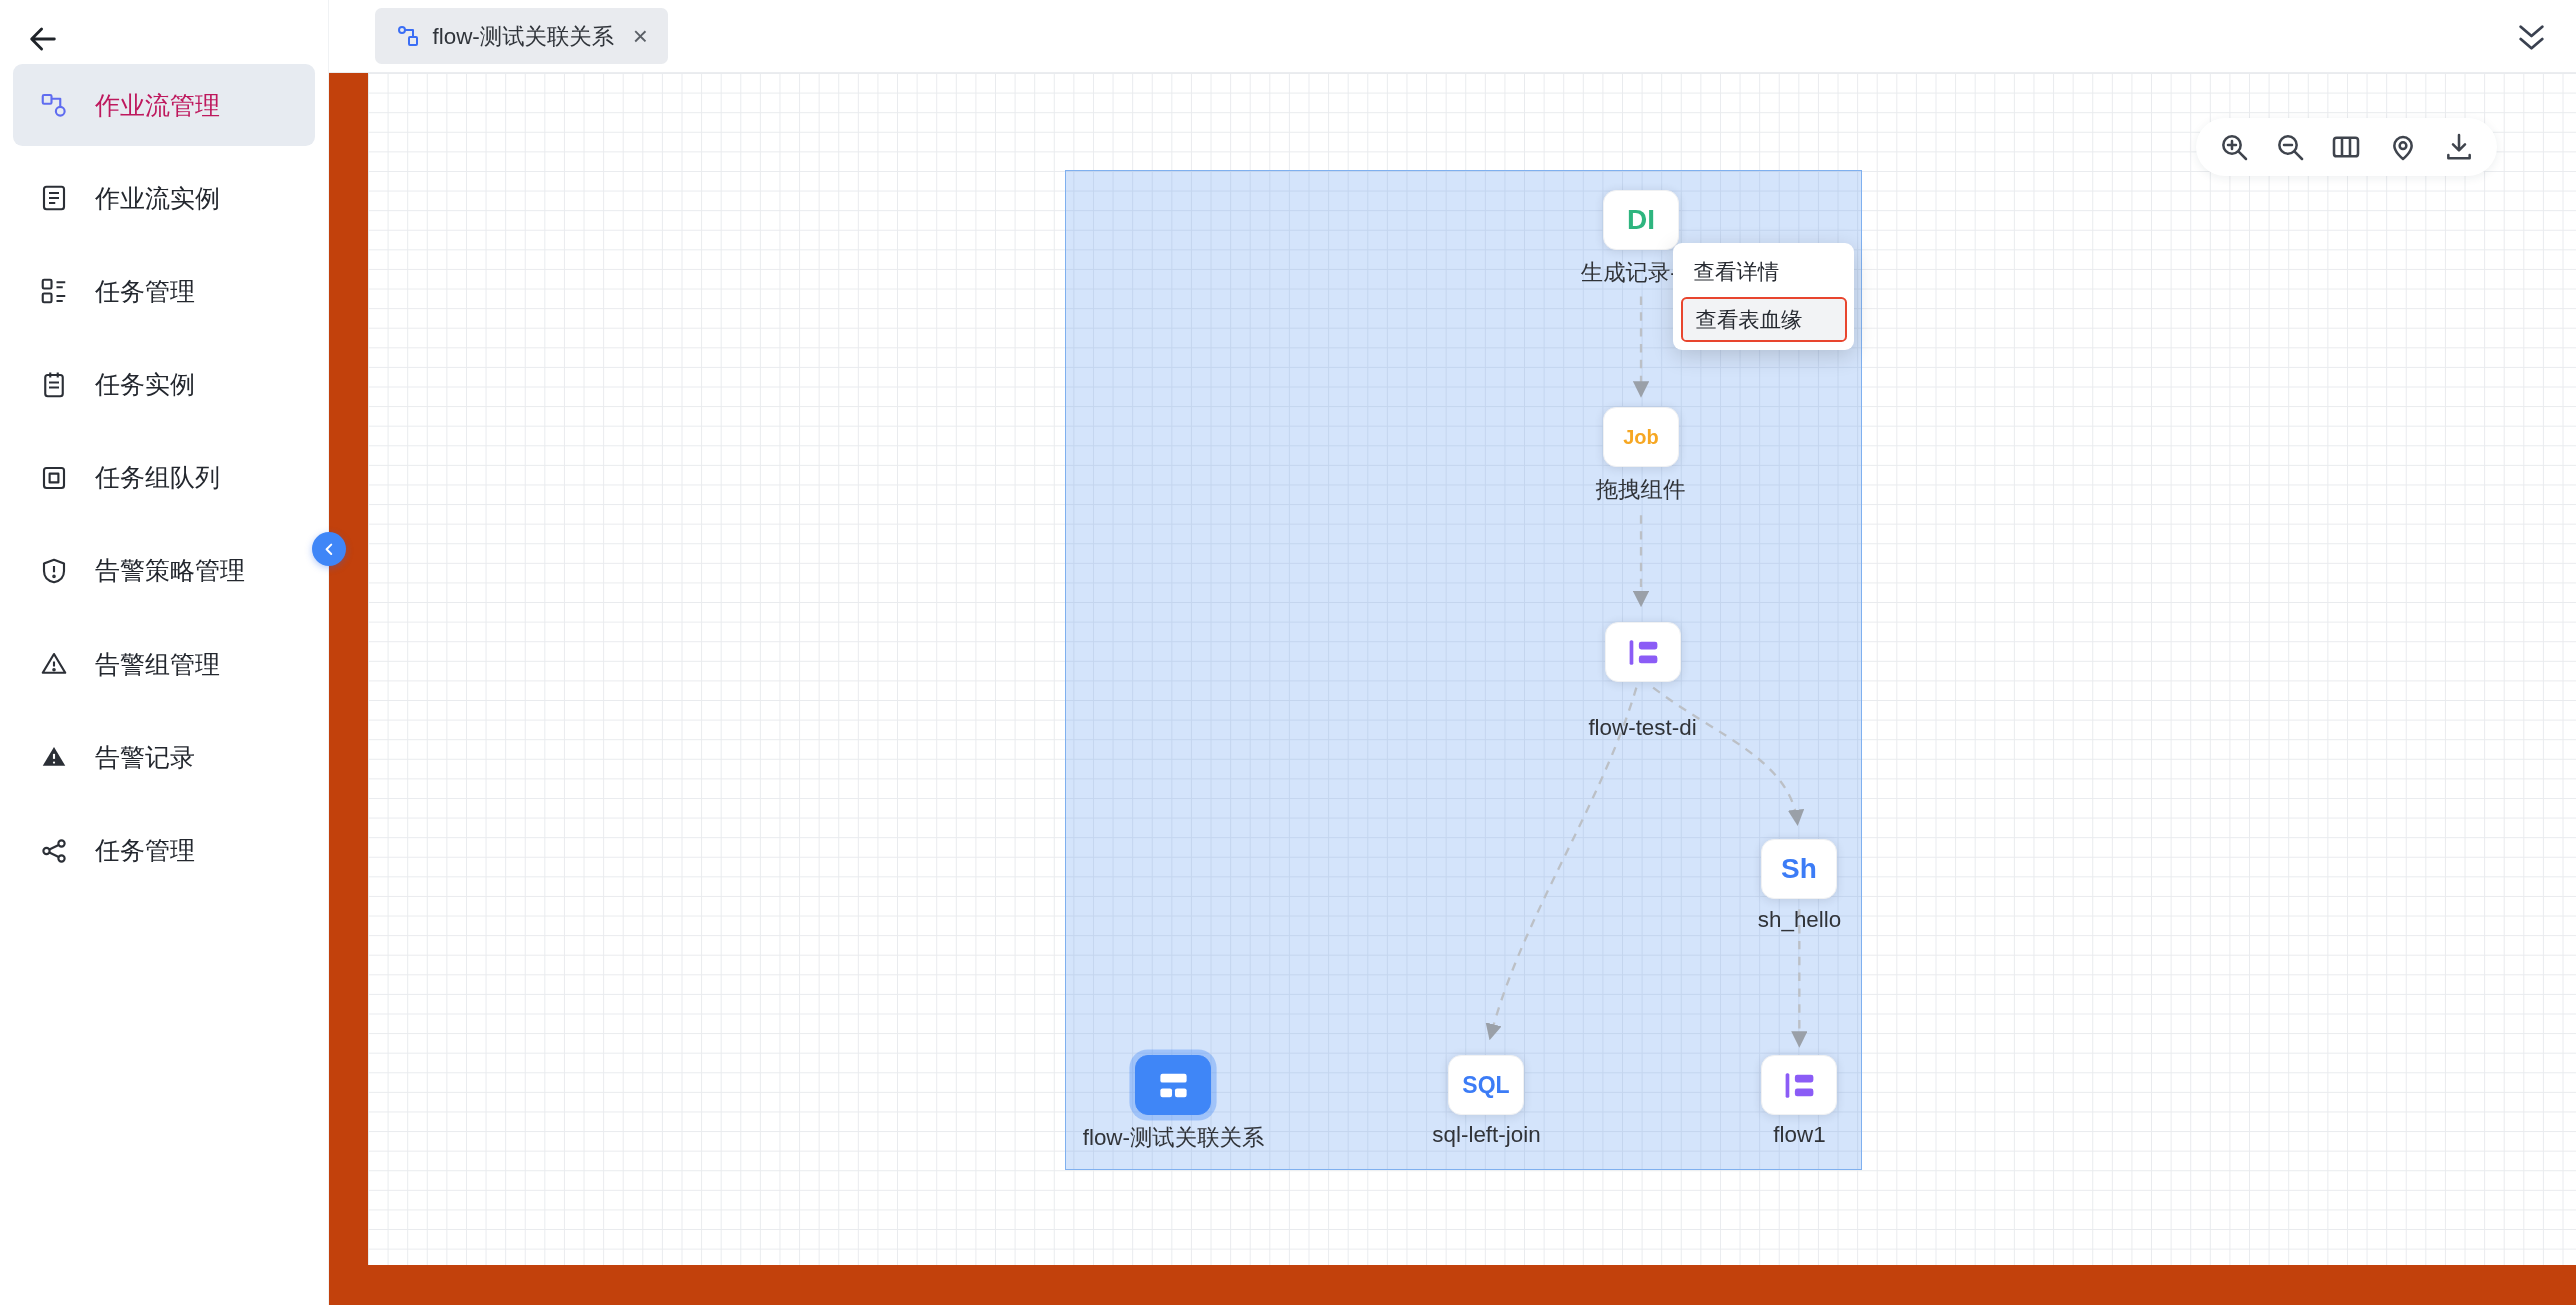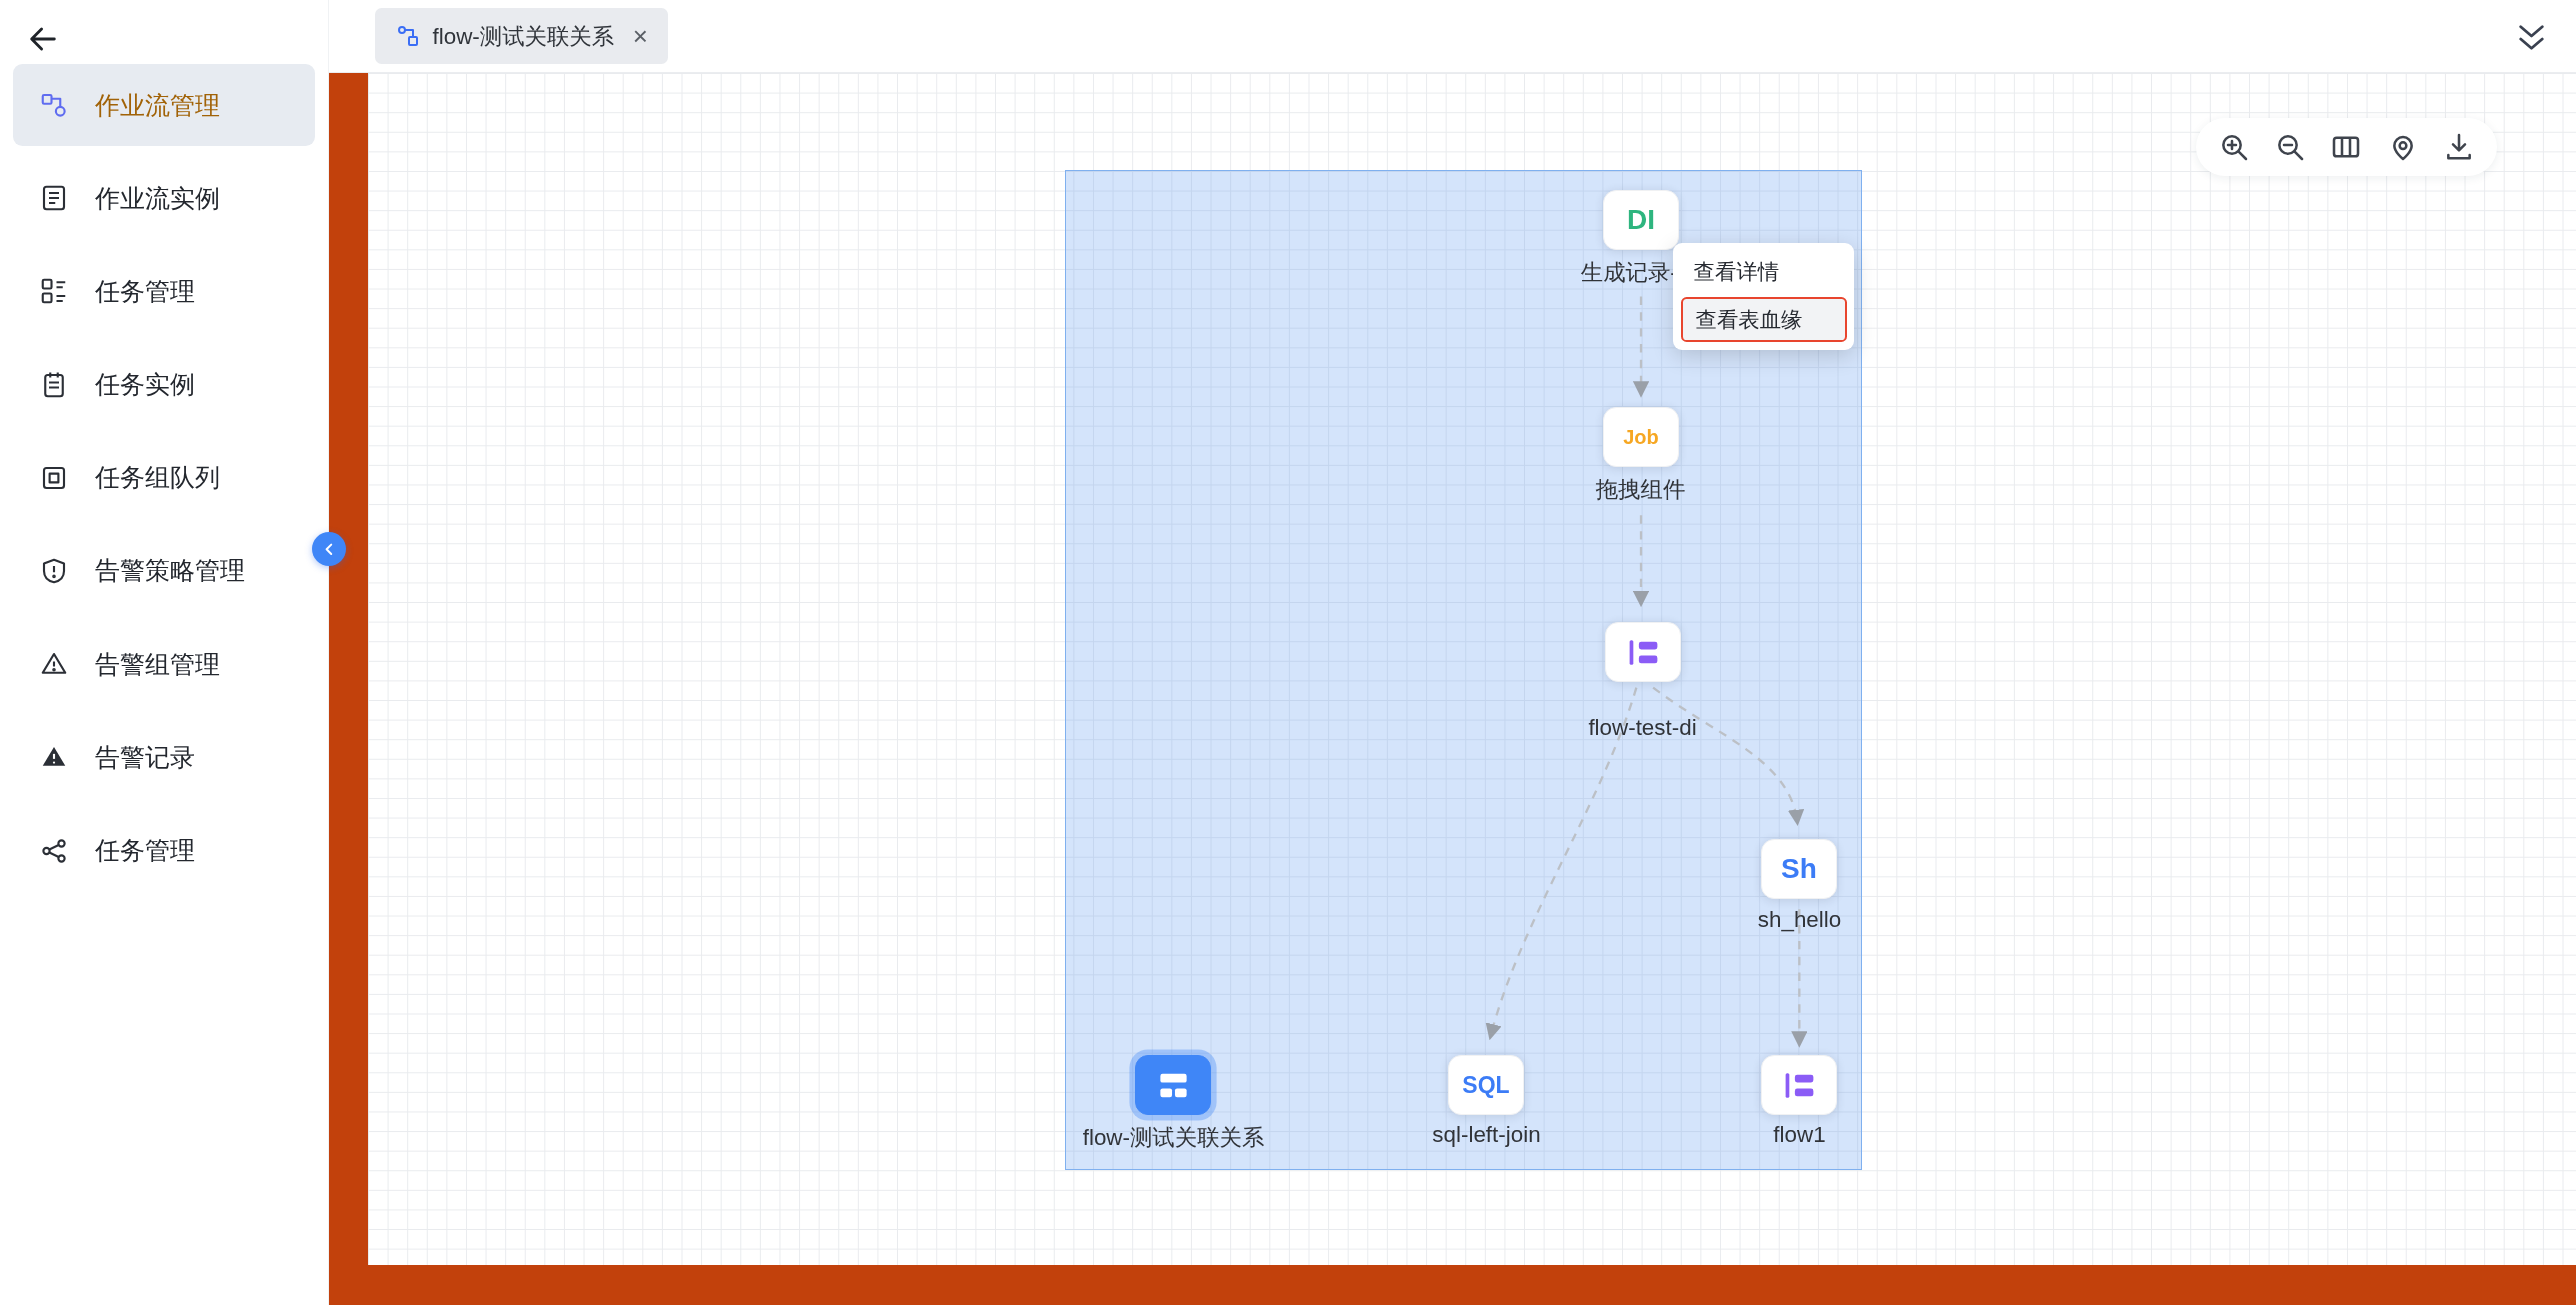--- a/index.html
+++ b/index.html
@@ -7,21 +7,21 @@
   .stage { position:relative; width:2576px; height:1306px; }
 
   
   .sidebar { position:absolute; left:0; top:0; width:329px; height:100%; background:#fff; border-right:0.9px solid #f0f2f4; z-index:20; }
   .back-btn { position:absolute; left:22.4px; top:18.6px; width:41px; height:41px; display:flex; align-items:center; justify-content:center; cursor:pointer; }
   .nav { position:absolute; top:64px; left:0; right:0; display:flex; flex-direction:column; gap:11.2px; padding:0 13px; }
   .nav-item { height:82px; display:flex; align-items:center; gap:24px; padding-left:24px; border-radius:9.3px; color:#23272e; cursor:pointer; }
   .nav-item .nav-icon { width:34px; height:34px; display:flex; align-items:center; justify-content:center; color:#2b2f36; }
   .nav-item .nav-label { font-size:25px; }
   .nav-item.active { background:#e7ebf1; }
-  .nav-item.active .nav-label { color:#a16207; }
+  .nav-item.active .nav-label { color:#be185d; }
   .nav-item.active .nav-icon { color:#5f6cf0; }
   .collapse-btn { position:absolute; left:312px; top:532px; width:34px; height:34px; border-radius:50%; background:#3f86f7; display:flex; align-items:center; justify-content:center; box-shadow:0 1.9px 7.5px rgba(36,99,235,.35); z-index:30; cursor:pointer; }
 
   
   .main { position:absolute; left:329px; top:0; right:0; bottom:0; background:#c2410c; }
   .tabbar { position:absolute; left:0; right:0; top:0; height:73px; background:#fff; border-bottom:0.9px solid #ebedf0; }
   .tab { position:absolute; left:46px; top:8.4px; height:56px; background:#e9ebef; border-radius:6.5px; display:inline-flex; align-items:center; gap:13px; padding:0 20.5px; cursor:pointer; }
   .tab-label { font-size:22.4px; color:#30343a; }
   .tab-close { font-size:26px; color:#5a5f66; margin-left:5.6px; cursor:pointer; line-height:1; }
   .tabbar-collapse { position:absolute; right:24px; top:17px; width:41px; height:41px; display:flex; align-items:center; justify-content:center; cursor:pointer; }

